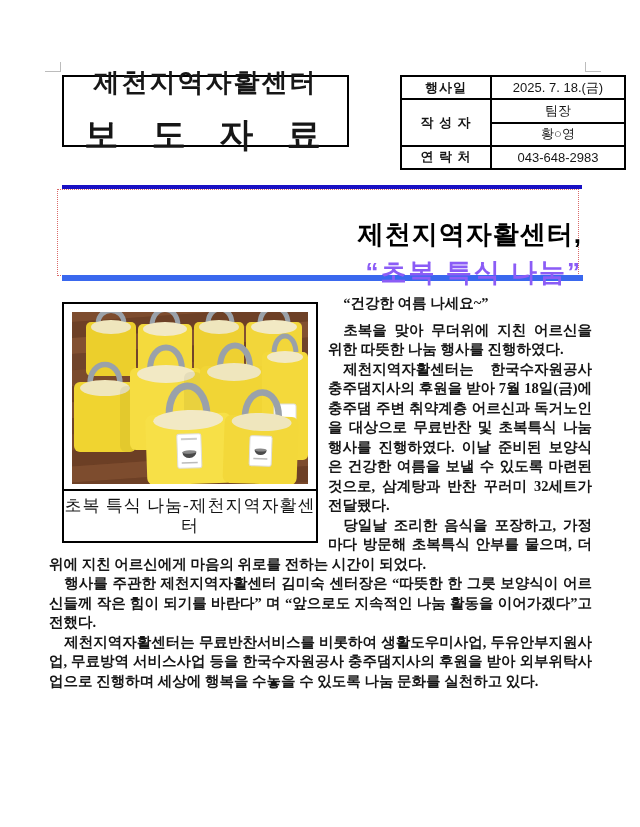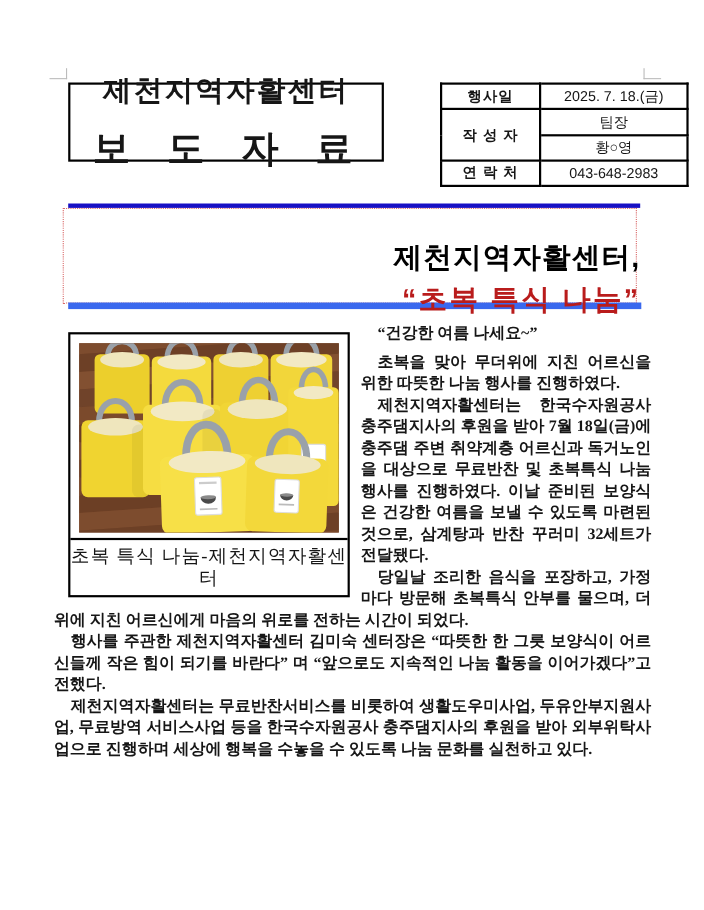--- a/index.html
+++ b/index.html
@@ -99,21 +99,21 @@
       <td>043-648-2983</td>
     </tr>
   </tbody>
     </table>
 
   <div class="title-topbar" style="background:#1810c4;"></div>
   <div class="title-dotted"></div>
   <div class="title-bottombar" style="background:#3a68ee;"></div>
   <div class="title-text">
     <div class="title-line1">제천지역자활센터,</div>
-    <div class="title-line2" style="color:#b91c1c;">“초복 특식 나눔”</div>
+    <div class="title-line2" style="color:#8b5cf6;">“초복 특식 나눔”</div>
   </div>
 
   <div class="article">
 
     <figure class="photo-figure">
       <div class="photo-frame">
         <svg viewBox="0 0 236 172" aria-hidden="true">
 
           <g transform="rotate(-4 118 86)">
             <rect x="-22" y="-16" width="280" height="210" fill="#74452a"></rect>

